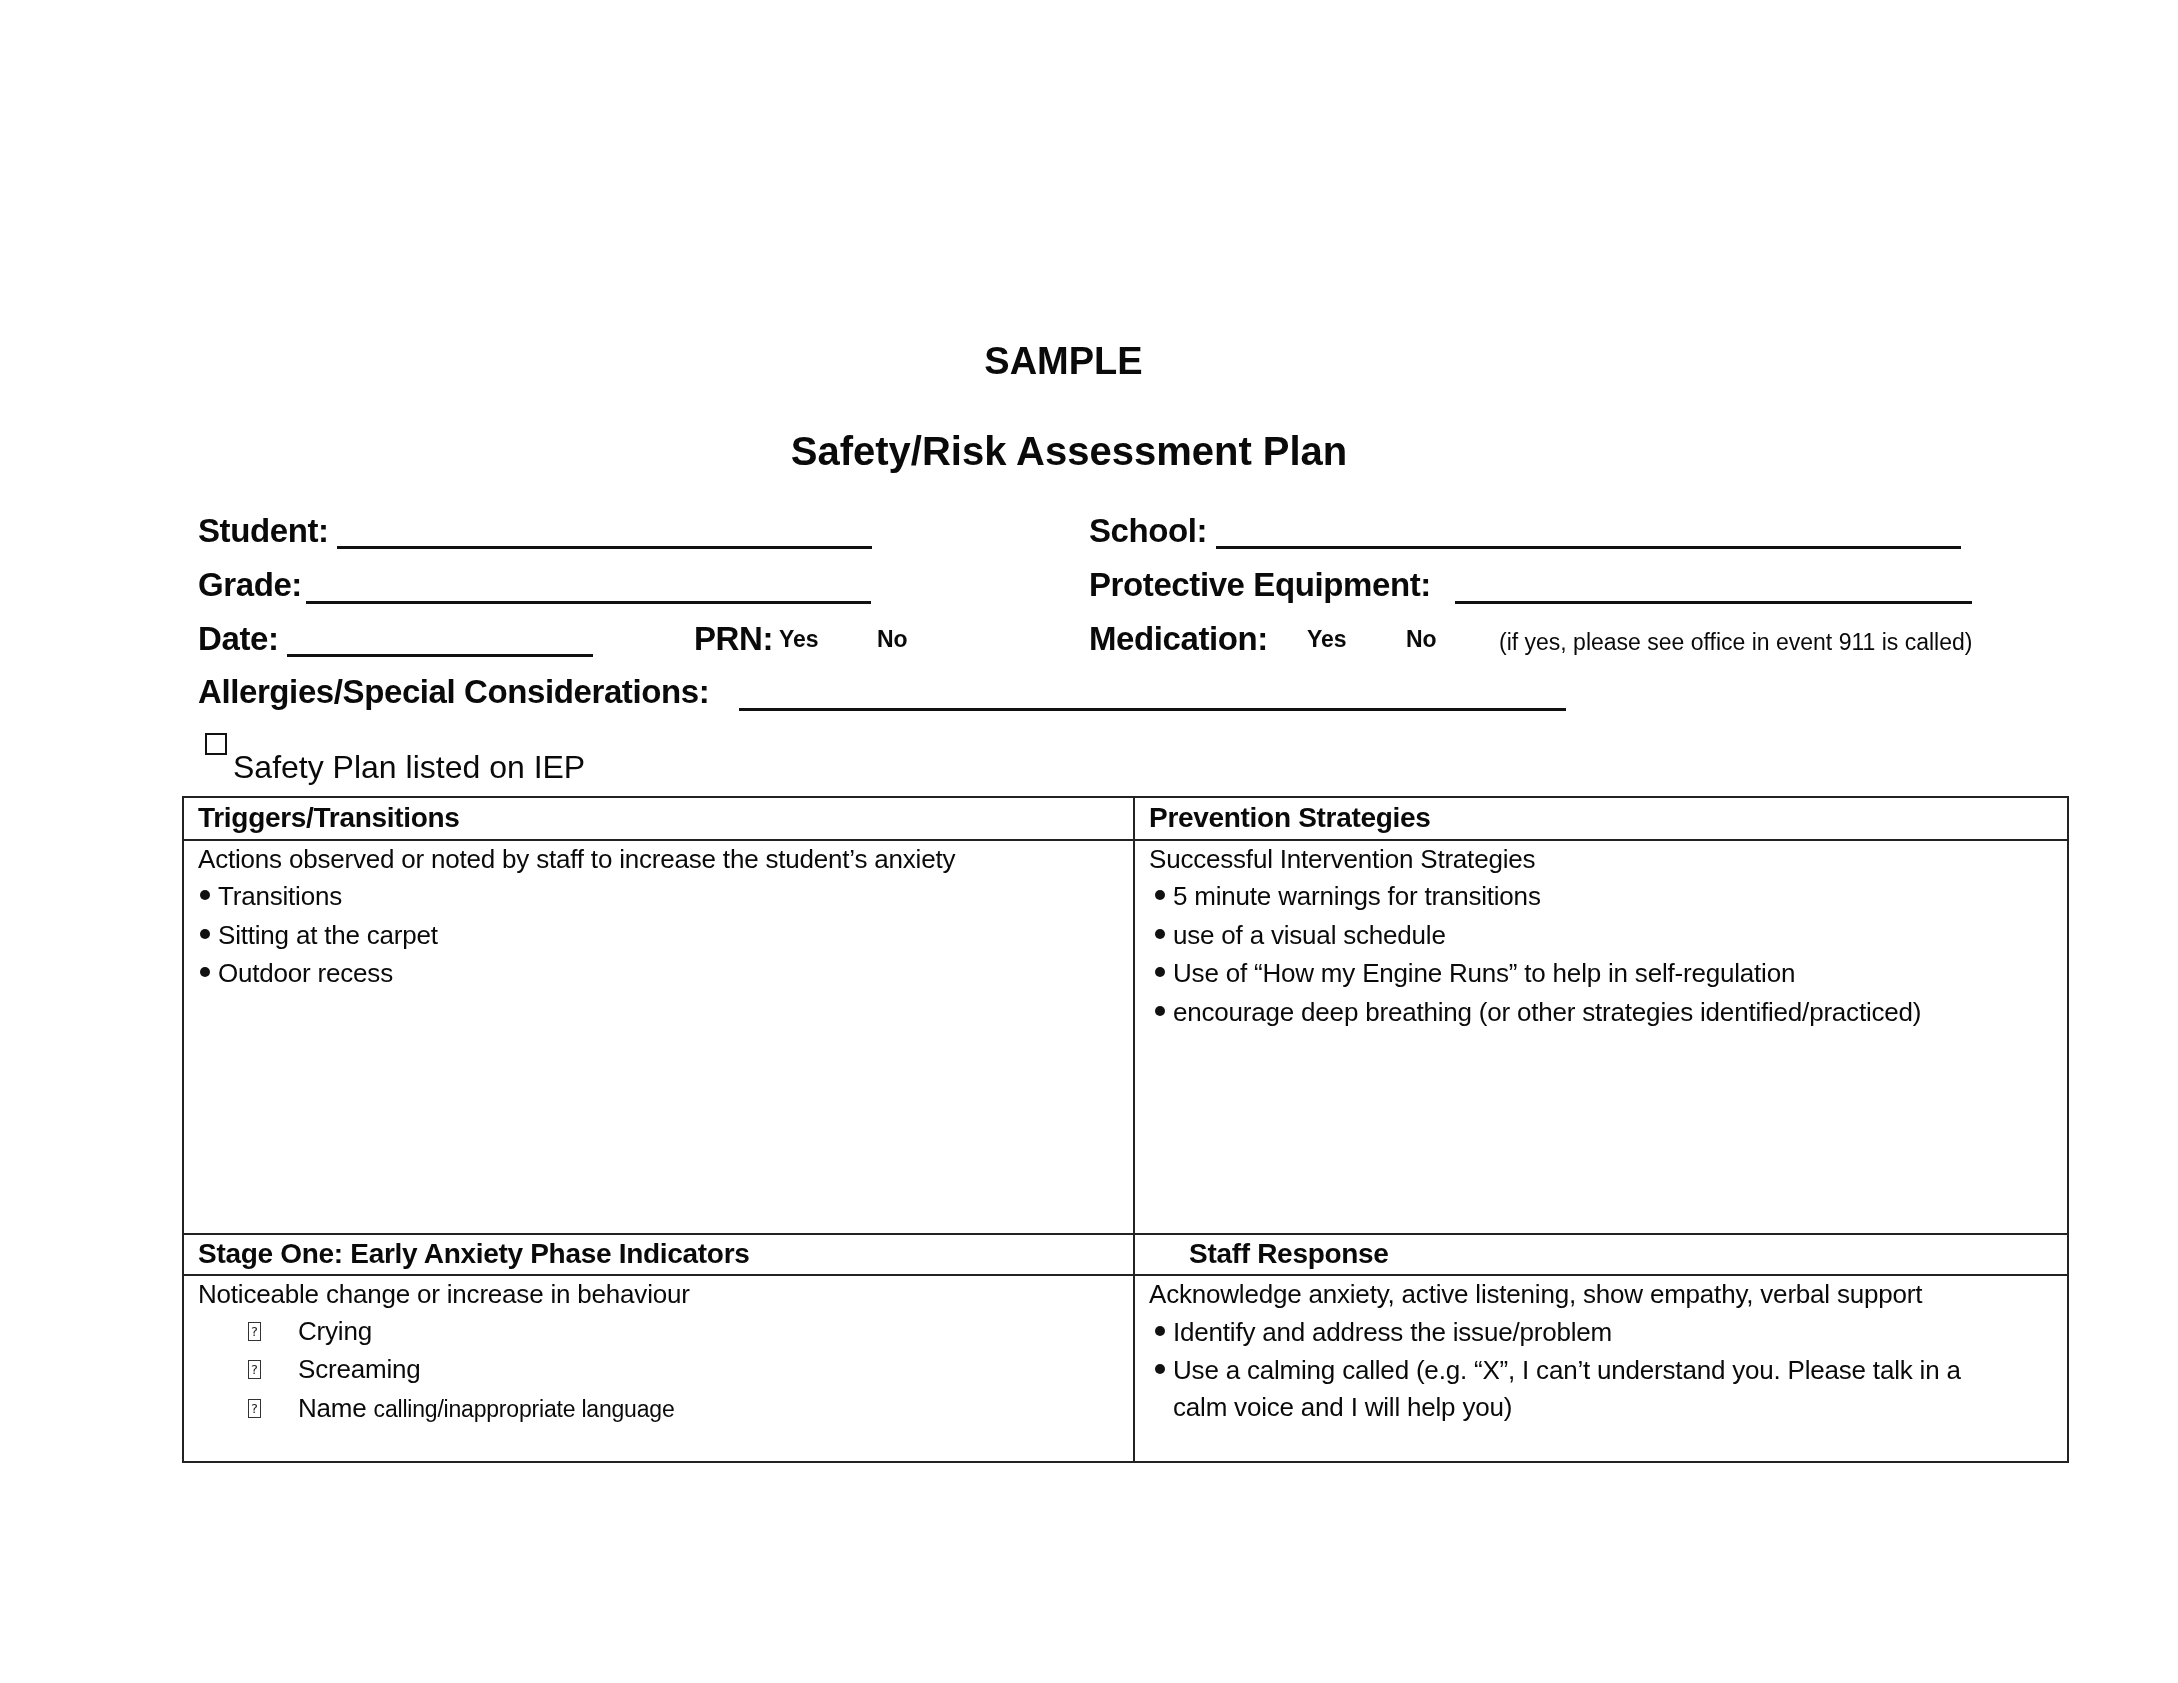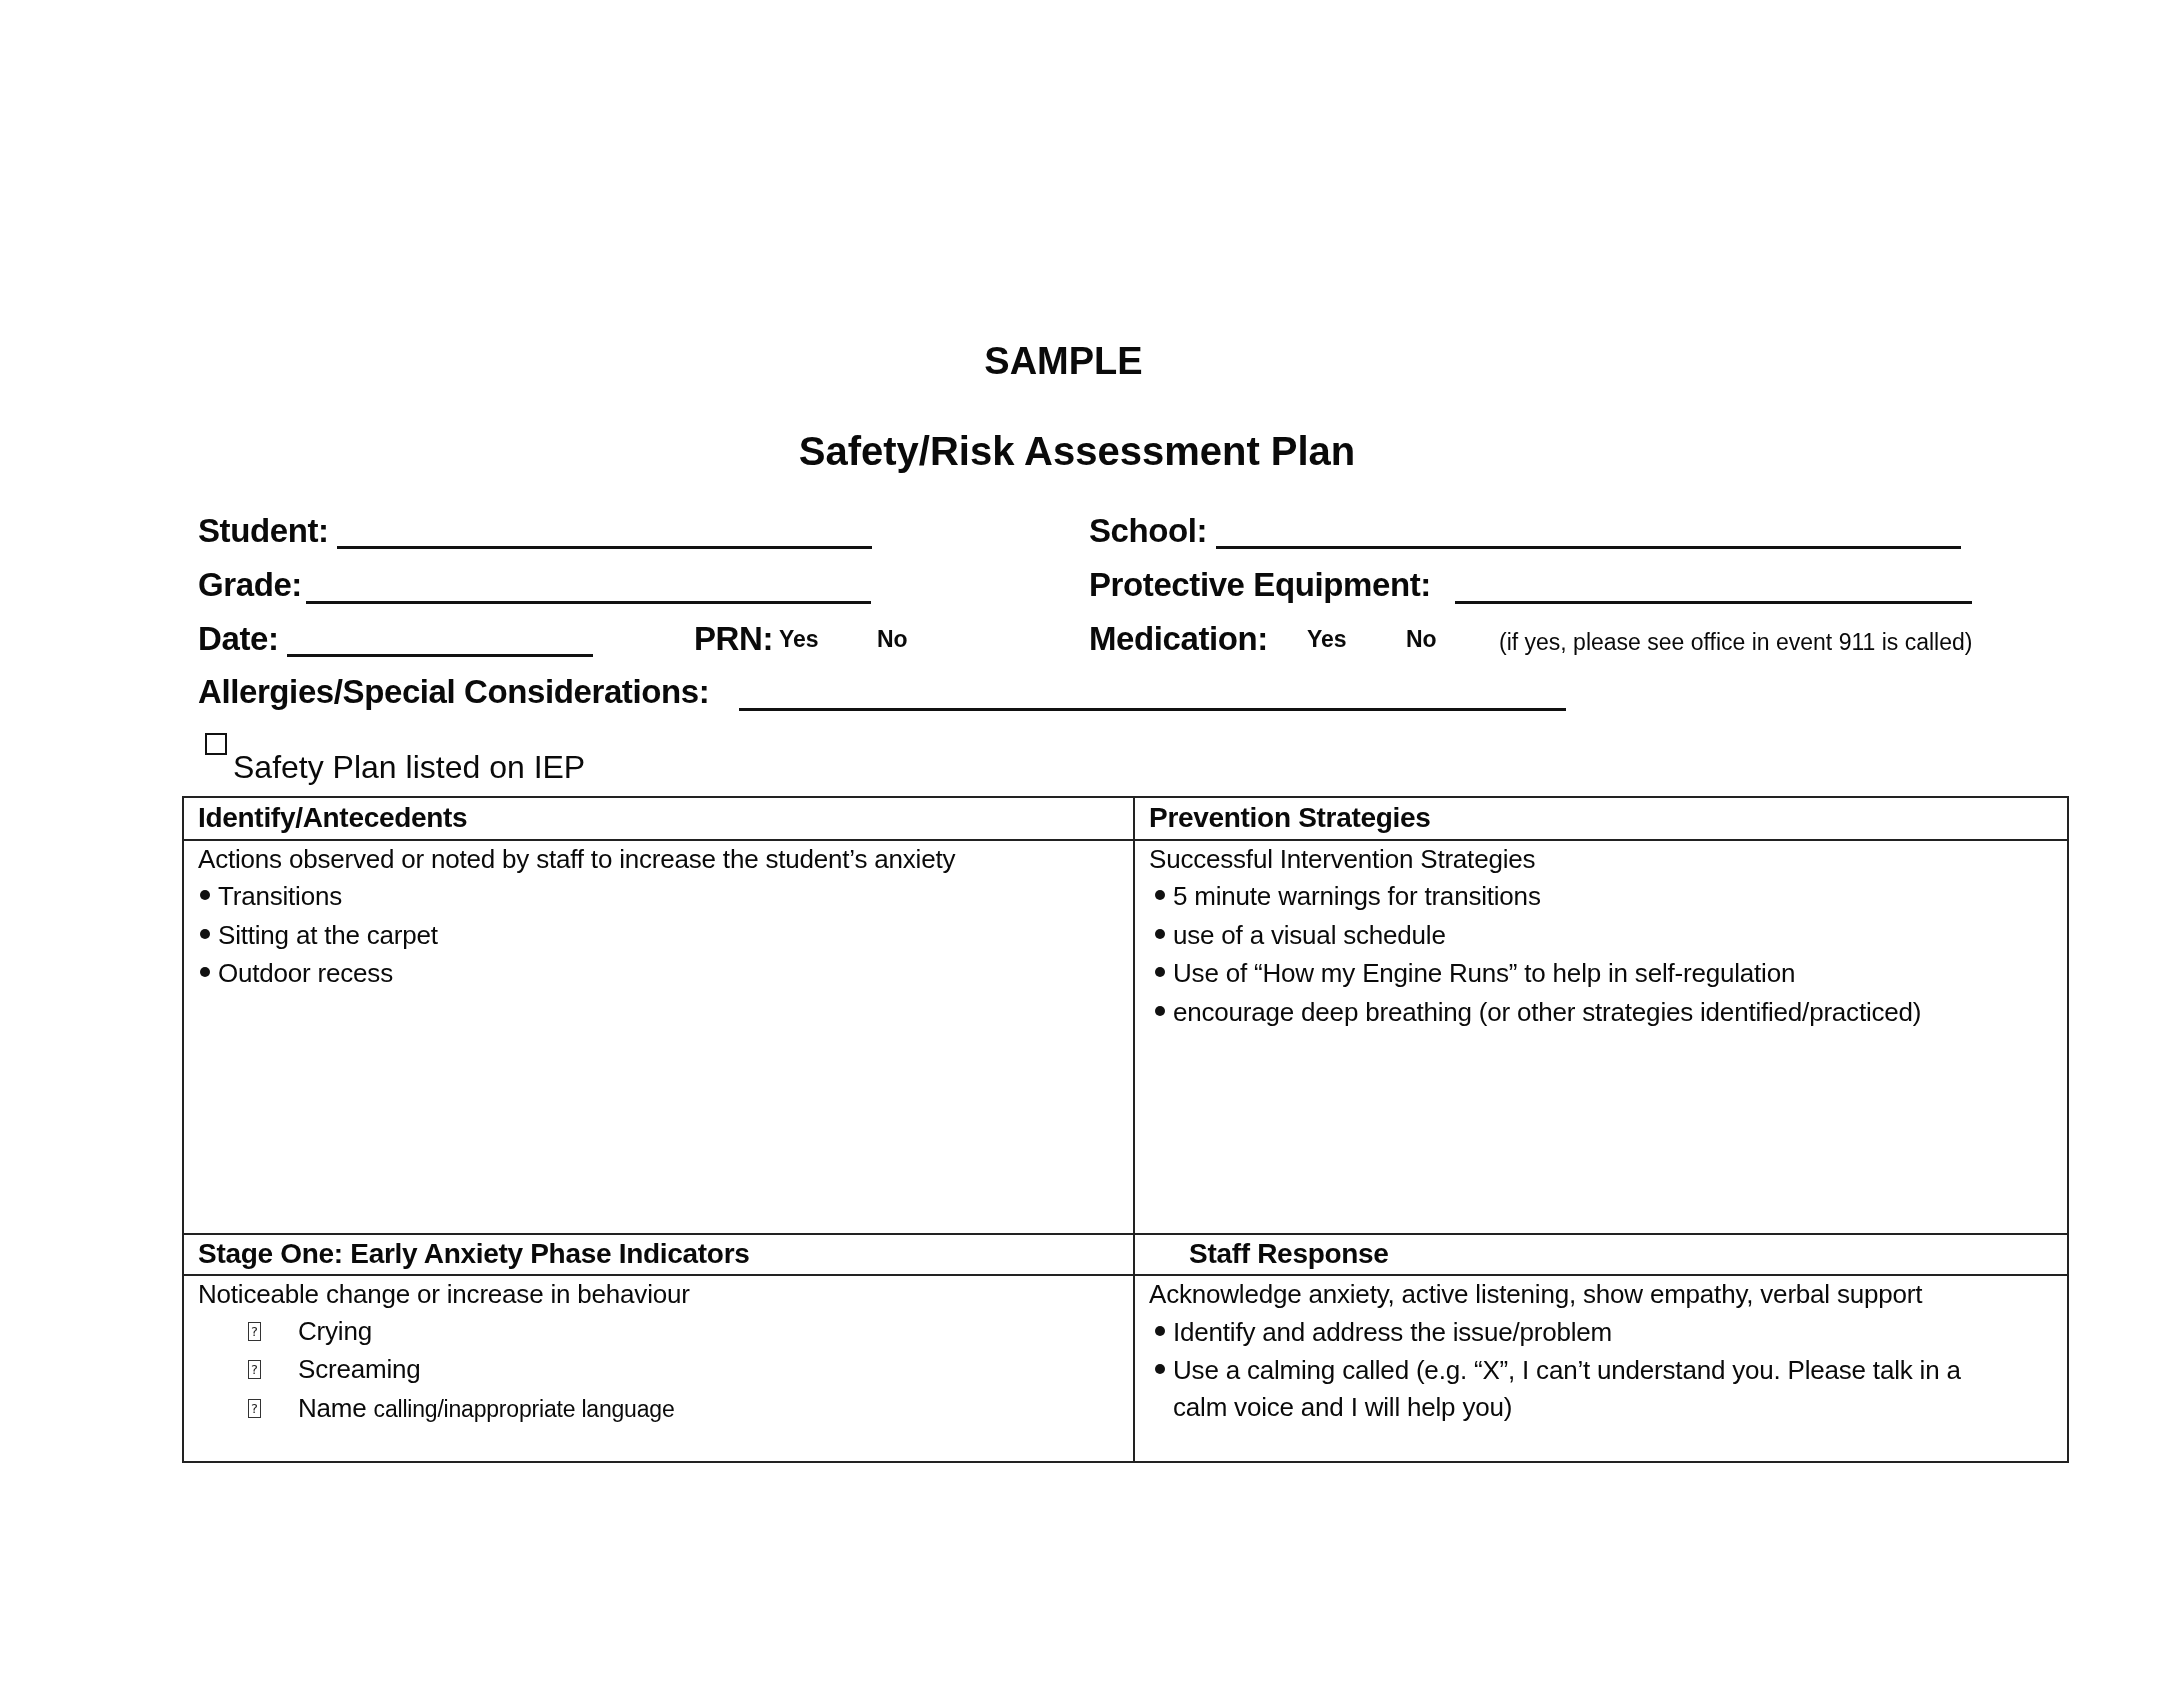--- a/index.html
+++ b/index.html
@@ -18,21 +18,21 @@
     .abs { position: absolute; white-space: nowrap; }
 
     
     .title-sample {
       left: 0; width: 2127px; text-align: center;
       top: 337px;
       font-size: 38px; font-weight: bold;
       line-height: 48px;
     }
     .title-main {
-      left: 8px; width: 2138px; text-align: center;
+      left: 0; width: 2138px; text-align: center;
       top: 426px;
       font-size: 40px; font-weight: bold;
       line-height: 51px;
     }
 
     
     .field-label {
       font-size: 33px; font-weight: bold;
       line-height: 40px;
       letter-spacing: -0.4px;
@@ -146,21 +146,21 @@
 
 <div class="table">
 
   <div class="hline" style="top:41px;"></div>
   <div class="hline" style="top:435px;"></div>
   <div class="hline" style="top:476px;"></div>
 
   <div class="vline" style="left:949px;"></div>
 </div>
 
-<div class="cell-head" style="left:198px; top:800px;">Identify/Antecedents</div>
+<div class="cell-head" style="left:198px; top:800px;">Triggers/Transitions</div>
 <div class="cell-text" style="left:198px; top:841px;">Actions observed or noted by staff to increase the student’s anxiety</div>
 
 <div class="bullet-dot" style="left:200px; top:890px;"></div>
 <div class="cell-text" style="left:218px; top:878px;">Transitions</div>
 <div class="bullet-dot" style="left:200px; top:929px;"></div>
 <div class="cell-text" style="left:218px; top:917px;">Sitting at the carpet</div>
 <div class="bullet-dot" style="left:200px; top:967px;"></div>
 <div class="cell-text" style="left:218px; top:955px;">Outdoor recess</div>
 
 <div class="cell-head" style="left:1149px; top:800px;">Prevention Strategies</div>

